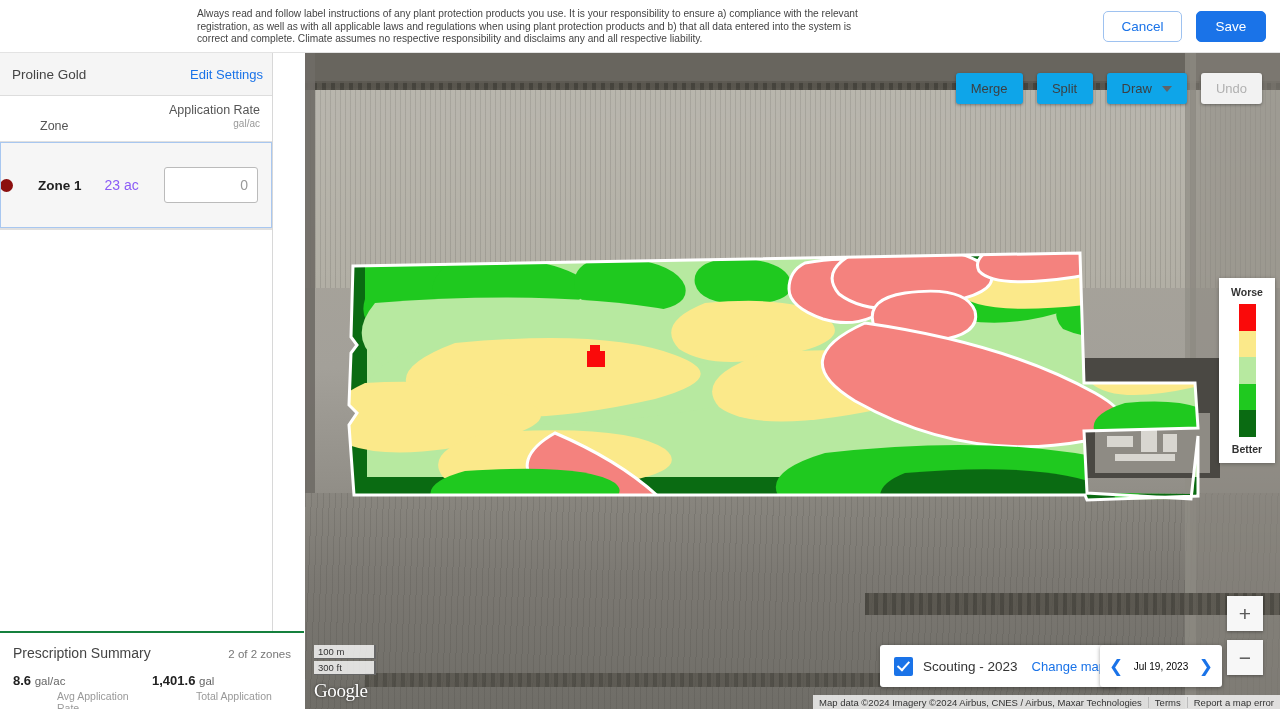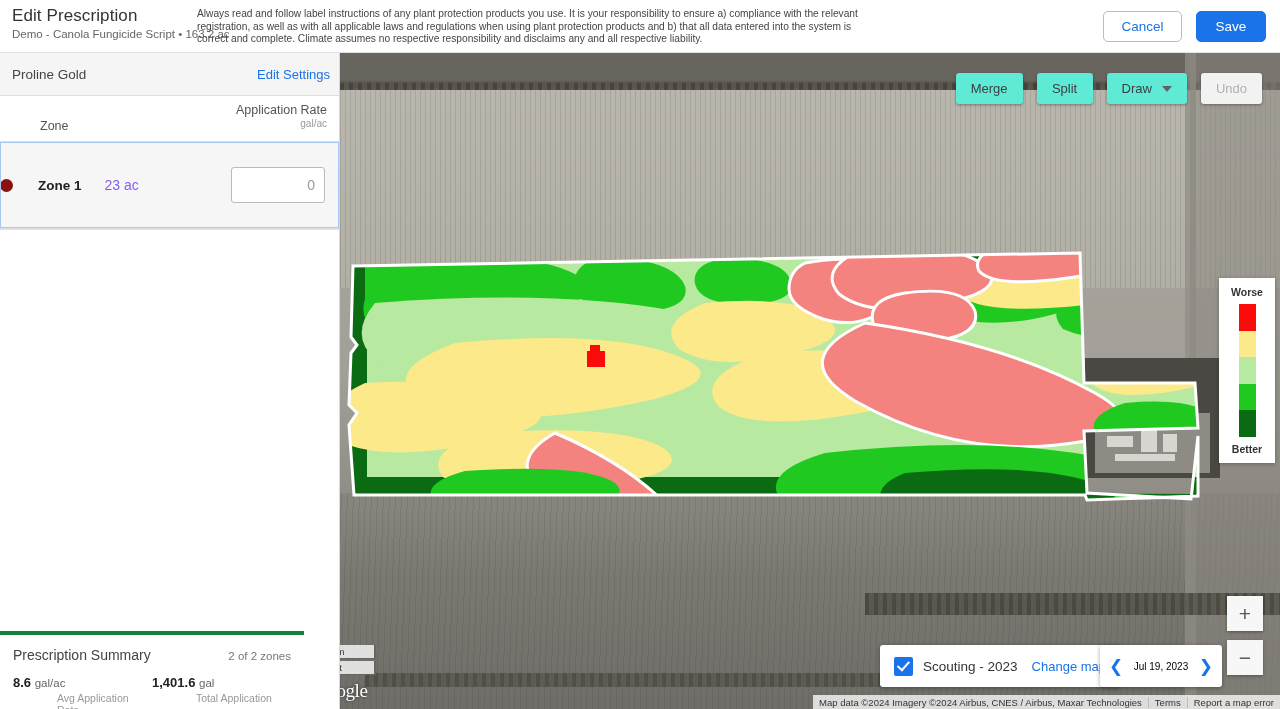--- a/index.html
+++ b/index.html
@@ -40,21 +40,21 @@
     width: 79px; background: #fff; color: #1a73e8;
     border: 1px solid #9ec2f0;
   }
   .btn-save {
     width: 70px; background: #1a73e8; color: #fff; border: 1px solid #1a73e8;
   }
 
   
   .sidebar {
     position: absolute; left: 0; top: 53px;
-    width: 340px; height: 656px;
+    width: 273px; height: 656px;
     background: #fff; border-right: 1px solid #d8d8d8;
     z-index: 30;
   }
   .prod-head {
     height: 43px; background: #f5f5f5; border-bottom: 1px solid #ddd;
     display: flex; align-items: center; justify-content: space-between;
     padding: 0 9px 0 12px;
   }
   .prod-name { font-size: 13.5px; color: #444; }
   .edit-settings { font-size: 13px; color: #1a73e8; cursor: pointer; }
@@ -94,21 +94,21 @@
     position: absolute; right: 14px; top: 50%; transform: translateY(-50%);
     width: 94px; height: 36px; border: 1px solid #bbb; border-radius: 3px;
     background: #fff; text-align: right; padding: 0 9px;
     font-size: 14px; color: #555; font-family: "Liberation Sans", sans-serif;
   }
   .rate-input.empty { color: #999; }
   .row-div { height: 1px; background: #e0e0e0; }
 
   .summary {
     position: absolute; left: 0; bottom: 0; width: 304px; height: 78px;
-    border-top: 4px solid #15803d; background: #fff; padding: 12px 13px 0 13px;
+    border-top: 2px solid #15803d; background: #fff; padding: 12px 13px 0 13px;
   }
   .sum-top { display: flex; justify-content: space-between; align-items: baseline; }
   .sum-title { font-size: 14px; color: #444; }
   .sum-count { font-size: 11.5px; color: #777; }
   .sum-stats { display: flex; margin-top: 12px; }
   .stat { width: 140px; }
   .stat .big { font-size: 13px; font-weight: bold; color: #222; }
   .stat .unit { font-size: 11.5px; color: #666; font-weight: normal; }
   .stat .lbl { font-size: 10.5px; color: #999; margin-top: 2px; margin-left: 44px; }
 
@@ -158,21 +158,21 @@
   .farmstead .bldg { position: absolute; background: #d8d6d0; }
   .farmstead .lot { position: absolute; background: #8e8b84; }
 
   
   .zones-wrap { position: absolute; inset: 0; }
 
   
   .map-toolbar { position: absolute; right: 18px; top: 20px; display: flex; gap: 14px; z-index: 20; }
   .mbtn {
     height: 31px; min-width: 56px; padding: 0 15px;
-    background: #5eead4; border-radius: 3px;
+    background: #0ea5e9; border-radius: 3px;
     box-shadow: 0 1px 3px rgba(0,0,0,.35);
     font-size: 13px; color: #3c4043; display: flex; align-items: center;
     justify-content: center; gap: 10px; cursor: pointer;
   }
   .mbtn.disabled { color: #b0b0b0; background: #f2f2f2; cursor: default; }
   .chev-d {
     width: 0; height: 0; border-left: 5px solid transparent;
     border-right: 5px solid transparent; border-top: 6px solid #5f6368;
   }
 
@@ -243,24 +243,20 @@
   }
   .attrib span { padding: 0 6px; }
   .attrib .sep { border-left: 1px solid #bbb; }
 </style>
 </head>
 <body>
 
 <div id="app">
 
   <div class="topbar">
-    <div class="title-block">
-      <div class="title-main">Edit Prescription</div>
-      <div class="title-sub">Demo - Canola Fungicide Script • 163.2 ac</div>
-    </div>
     <div class="disclaimer">Always read and follow label instructions of any plant protection products you use. It is your responsibility to ensure a) compliance with the relevant registration, as well as with all applicable laws and regulations when using plant protection products and b) that all data entered into the system is correct and complete. Climate assumes no respective responsibility and disclaims any and all respective liability.</div>
     <div class="topbtns">
       <div class="btn btn-cancel">Cancel</div>
       <div class="btn btn-save">Save</div>
     </div>
   </div>
 
   <div class="sidebar">
     <div class="prod-head">
       <div class="prod-name">Proline Gold</div>

